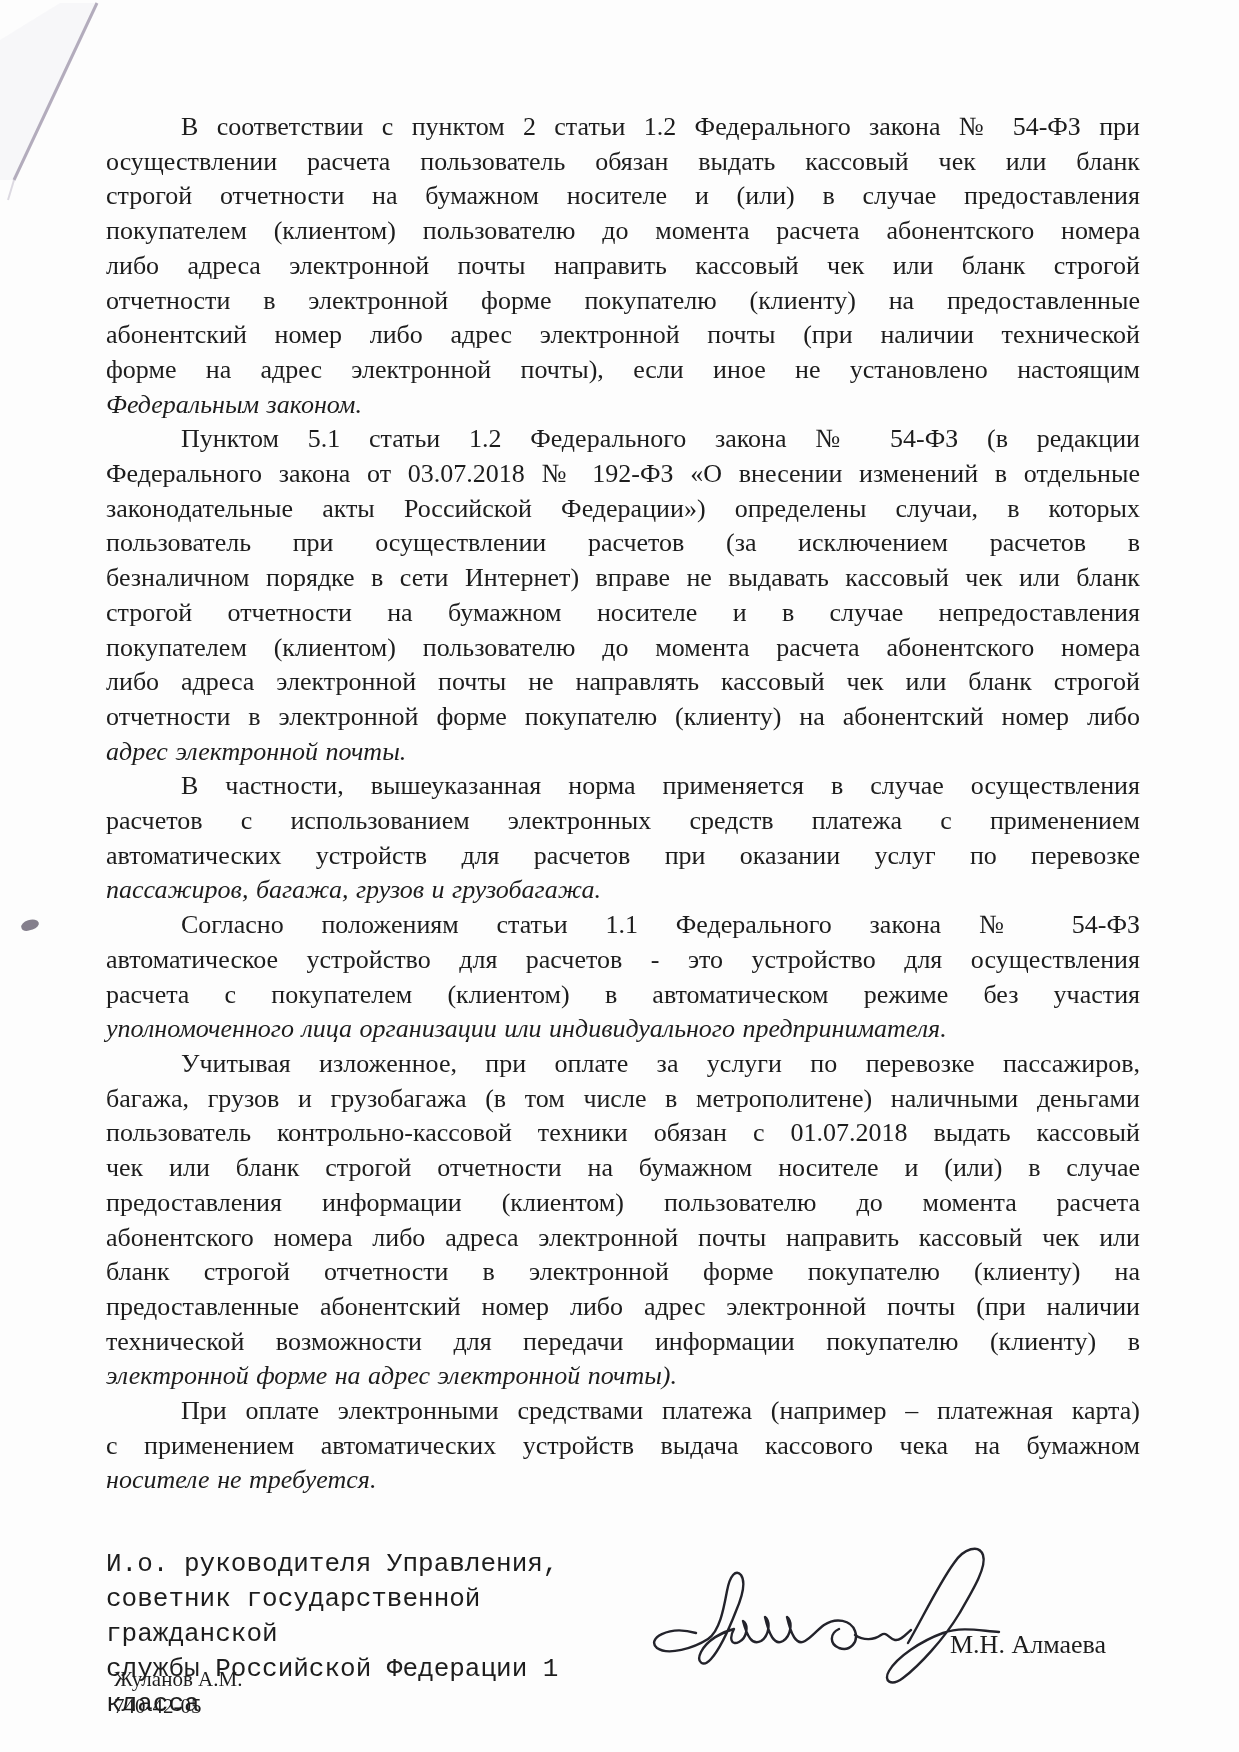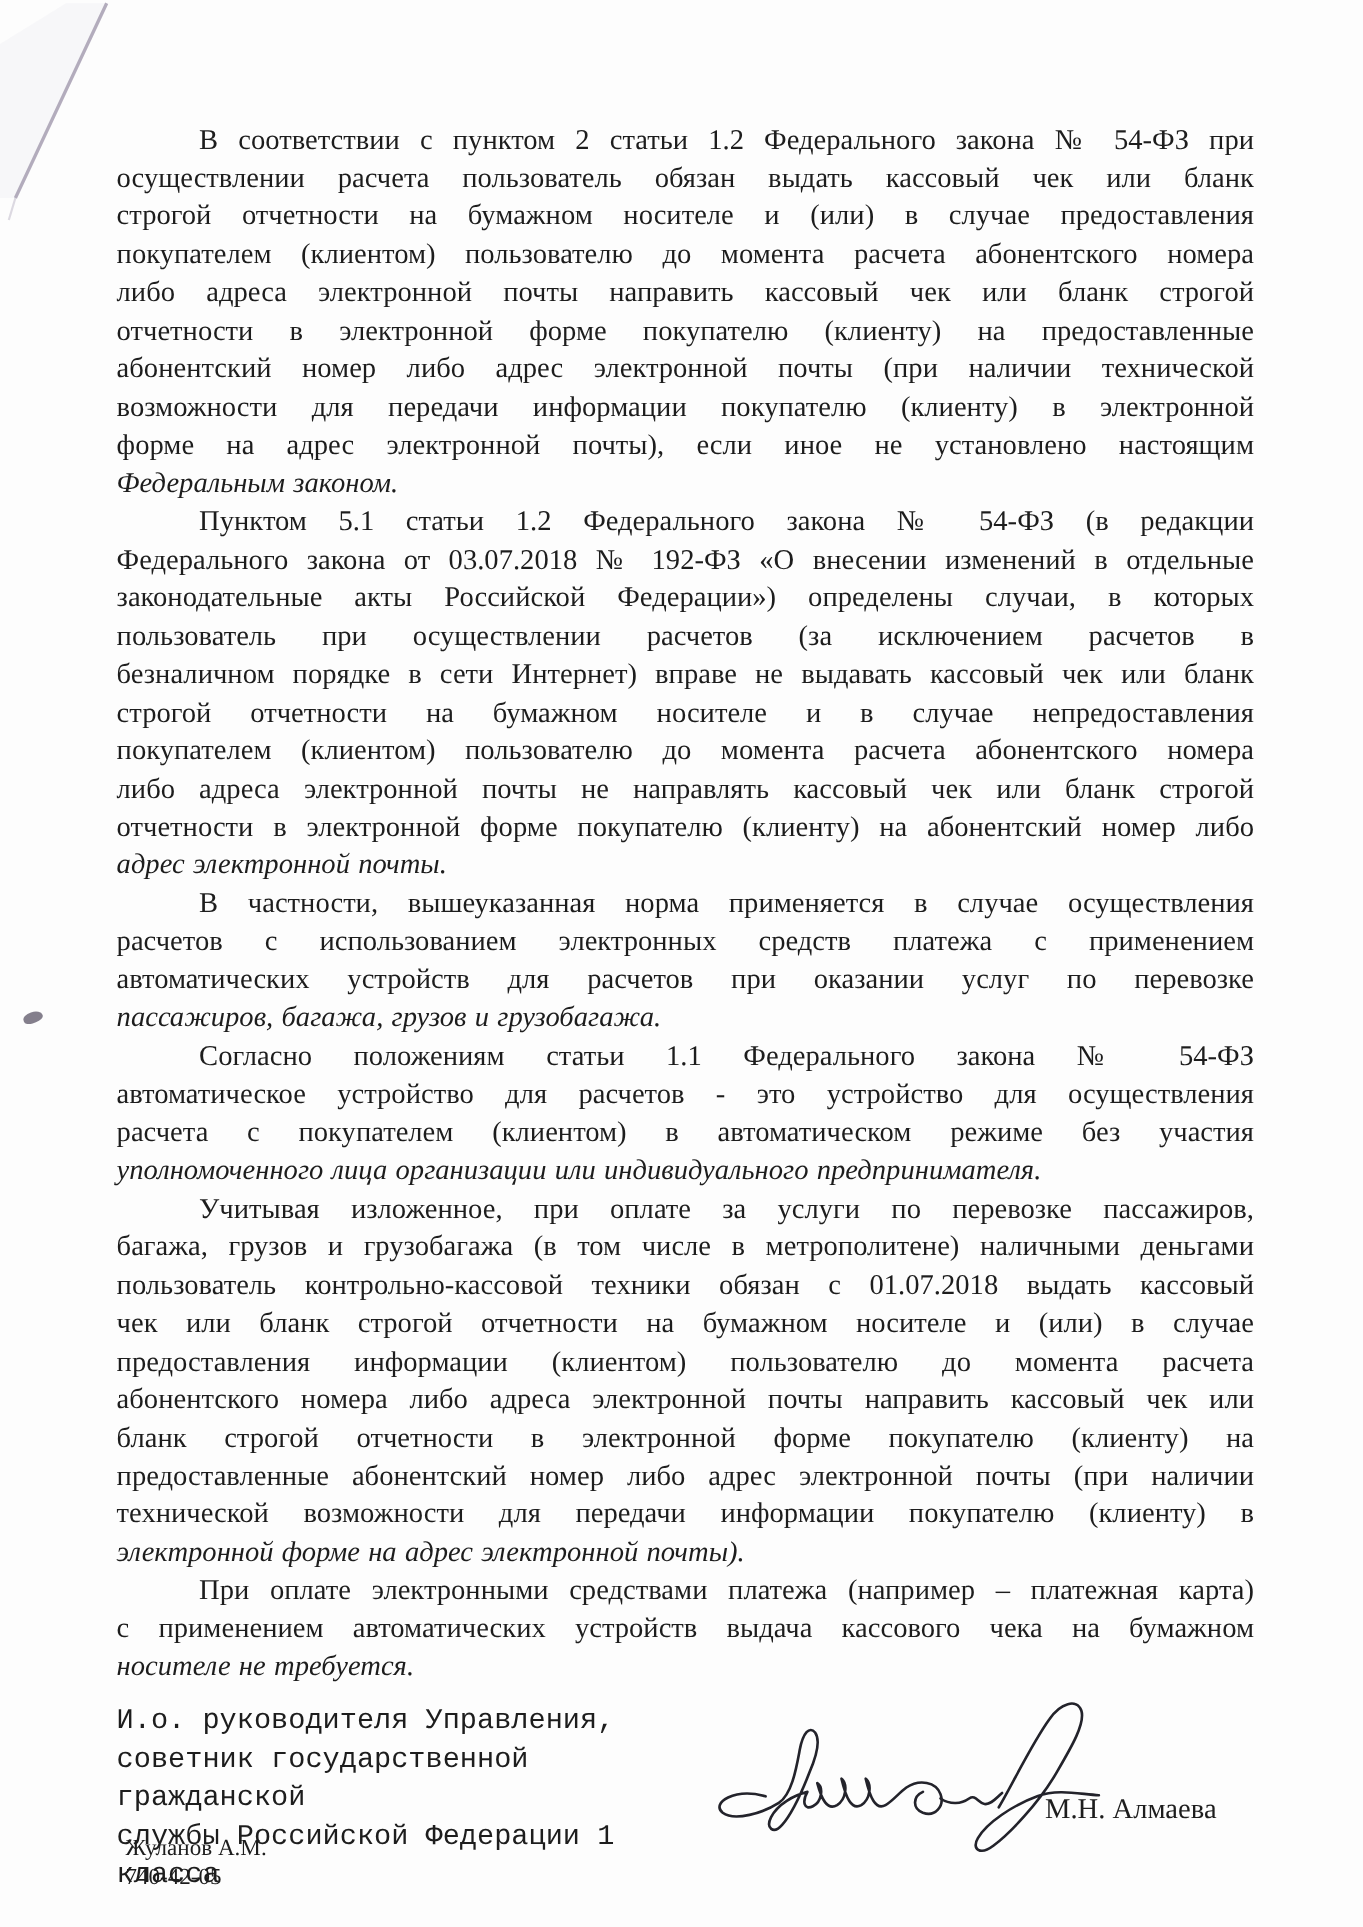--- a/index.html
+++ b/index.html
@@ -93,21 +93,20 @@
   <div class="ink-smudge"></div>
 
   <div class="doc-body">
       <div class="line first">В соответствии с пунктом 2 статьи 1.2 Федерального закона № 54-ФЗ при</div>
       <div class="line">осуществлении расчета пользователь обязан выдать кассовый чек или бланк</div>
       <div class="line">строгой отчетности на бумажном носителе и (или) в случае предоставления</div>
       <div class="line">покупателем (клиентом) пользователю до момента расчета абонентского номера</div>
       <div class="line">либо адреса электронной почты направить кассовый чек или бланк строгой</div>
       <div class="line">отчетности в электронной форме покупателю (клиенту) на предоставленные</div>
       <div class="line">абонентский номер либо адрес электронной почты (при наличии технической</div>
-      <div class="line">возможности для передачи информации покупателю (клиенту) в электронной</div>
       <div class="line">форме на адрес электронной почты), если иное не установлено настоящим</div>
       <div class="line last">Федеральным законом.</div>
       <div class="line first">Пунктом 5.1 статьи 1.2 Федерального закона № 54-ФЗ (в редакции</div>
       <div class="line">Федерального закона от 03.07.2018 № 192-ФЗ «О внесении изменений в отдельные</div>
       <div class="line">законодательные акты Российской Федерации») определены случаи, в которых</div>
       <div class="line">пользователь при осуществлении расчетов (за исключением расчетов в</div>
       <div class="line">безналичном порядке в сети Интернет) вправе не выдавать кассовый чек или бланк</div>
       <div class="line">строгой отчетности на бумажном носителе и в случае непредоставления</div>
       <div class="line">покупателем (клиентом) пользователю до момента расчета абонентского номера</div>
       <div class="line">либо адреса электронной почты не направлять кассовый чек или бланк строгой</div>

